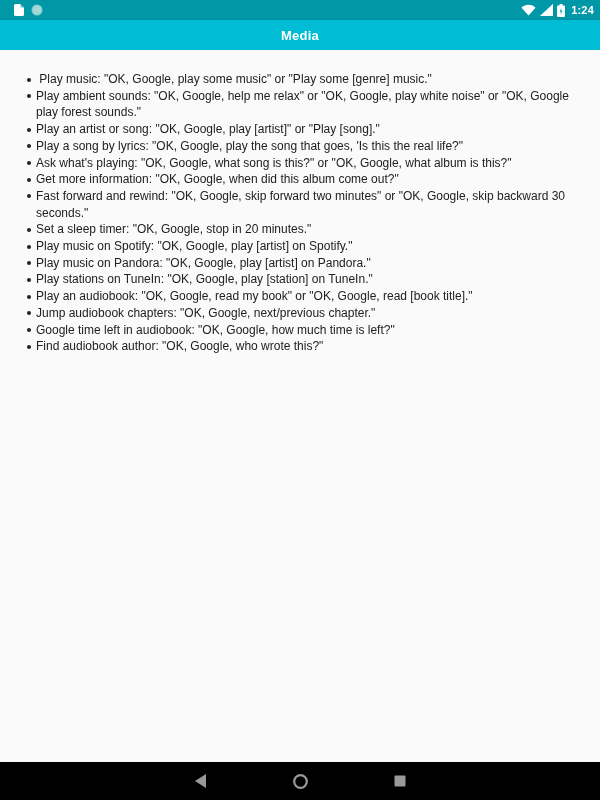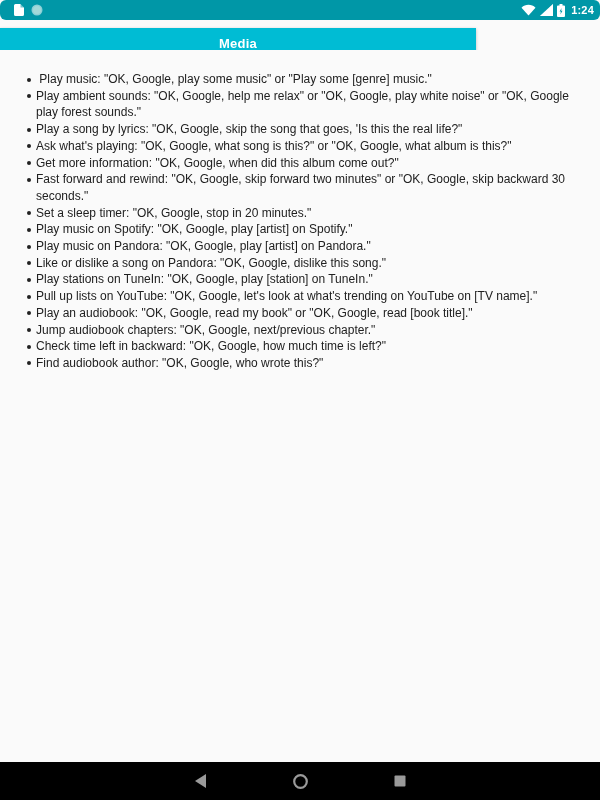--- a/index.html
+++ b/index.html
@@ -4,27 +4,27 @@
 <style>
   html,body{margin:0;padding:0;}
   body{
     width:600px;height:800px;overflow:hidden;position:relative;
     font-family:"Liberation Sans",sans-serif;
     background:#FAFAFA;
   }
   .status-bar{
     position:absolute;top:0;left:0;width:600px;height:20px;
     background:#0097A7;display:flex;align-items:center;
-    padding:0 6px;box-sizing:border-box;color:#fff;border-radius:6px;
+    padding:0 6px;box-sizing:border-box;color:#fff;
   }
   .status-left{display:flex;align-items:center;gap:7px;padding-left:8px;}
   .status-right{margin-left:auto;display:flex;align-items:center;gap:4px;}
   .status-time{font-size:11px;font-weight:bold;color:#fff;letter-spacing:.2px;padding-left:2px;}
   .app-bar{
-    position:absolute;top:28px;left:0;width:476px;height:30px;
+    position:absolute;top:20px;left:0;width:600px;height:30px;
     background:#00BCD4;display:flex;align-items:center;justify-content:center;
     box-shadow:0 1px 3px rgba(0,0,0,0.25);
   }
   .app-bar-title{color:#fff;font-size:13px;font-weight:bold;letter-spacing:.2px;}
   .content{
     position:absolute;top:50px;left:0;width:600px;height:712px;
     background:#FAFAFA;overflow:hidden;
   }
   ul.cmd-list{
     margin:21px 0 0 0;padding:0 10px 0 36px;
@@ -89,49 +89,48 @@
   <span class="app-bar-title">Media</span>
 </div>
 
 <div class="content">
   <ul class="cmd-list">
 
       <li> Play music: "OK, Google, play some music" or "Play some [genre] music."</li>
 
       <li>Play ambient sounds: "OK, Google, help me relax" or "OK, Google, play white noise" or "OK, Google play forest sounds."</li>
 
+      <li>Play an artist or song: "OK, Google, play [artist]" or "Play [song]."</li>
 
-      <li>Play a song by lyrics: "OK, Google, skip the song that goes, 'Is this the real life?"</li>
+      <li>Play a song by lyrics: "OK, Google, play the song that goes, 'Is this the real life?"</li>
 
 
       <li>Ask what's playing: "OK, Google, what song is this?" or "OK, Google, what album is this?"</li>
 
       <li>Get more information: "OK, Google, when did this album come out?"</li>
 
       <li>Fast forward and rewind: "OK, Google, skip forward two minutes" or "OK, Google, skip backward 30 seconds."</li>
 
       <li>Set a sleep timer: "OK, Google, stop in 20 minutes."</li>
 
       <li>Play music on Spotify: "OK, Google, play [artist] on Spotify."</li>
 
       <li>Play music on Pandora: "OK, Google, play [artist] on Pandora."</li>
 
-      <li>Like or dislike a song on Pandora: "OK, Google, dislike this song."</li>
 
 
       <li>Play stations on TuneIn: "OK, Google, play [station] on TuneIn."</li>
 
-      <li>Pull up lists on YouTube: "OK, Google, let's look at what's trending on YouTube on [TV name]."</li>
 
 
       <li>Play an audiobook: "OK, Google, read my book" or "OK, Google, read [book title]."</li>
 
       <li>Jump audiobook chapters: "OK, Google, next/previous chapter."</li>
 
-      <li>Check time left in backward: "OK, Google, how much time is left?"</li>
+      <li>Google time left in audiobook: "OK, Google, how much time is left?"</li>
 
       <li>Find audiobook author: "OK, Google, who wrote this?"</li>
     </ul>
 </div>
 
 <div class="nav-bar">
   <div class="nav-btn">
     <span class="icon">
       <svg width="11" height="14" viewBox="0 0 11 14">
           <path d="M11 0 V14 L0 7 Z" fill="#9A9A9A"></path>

